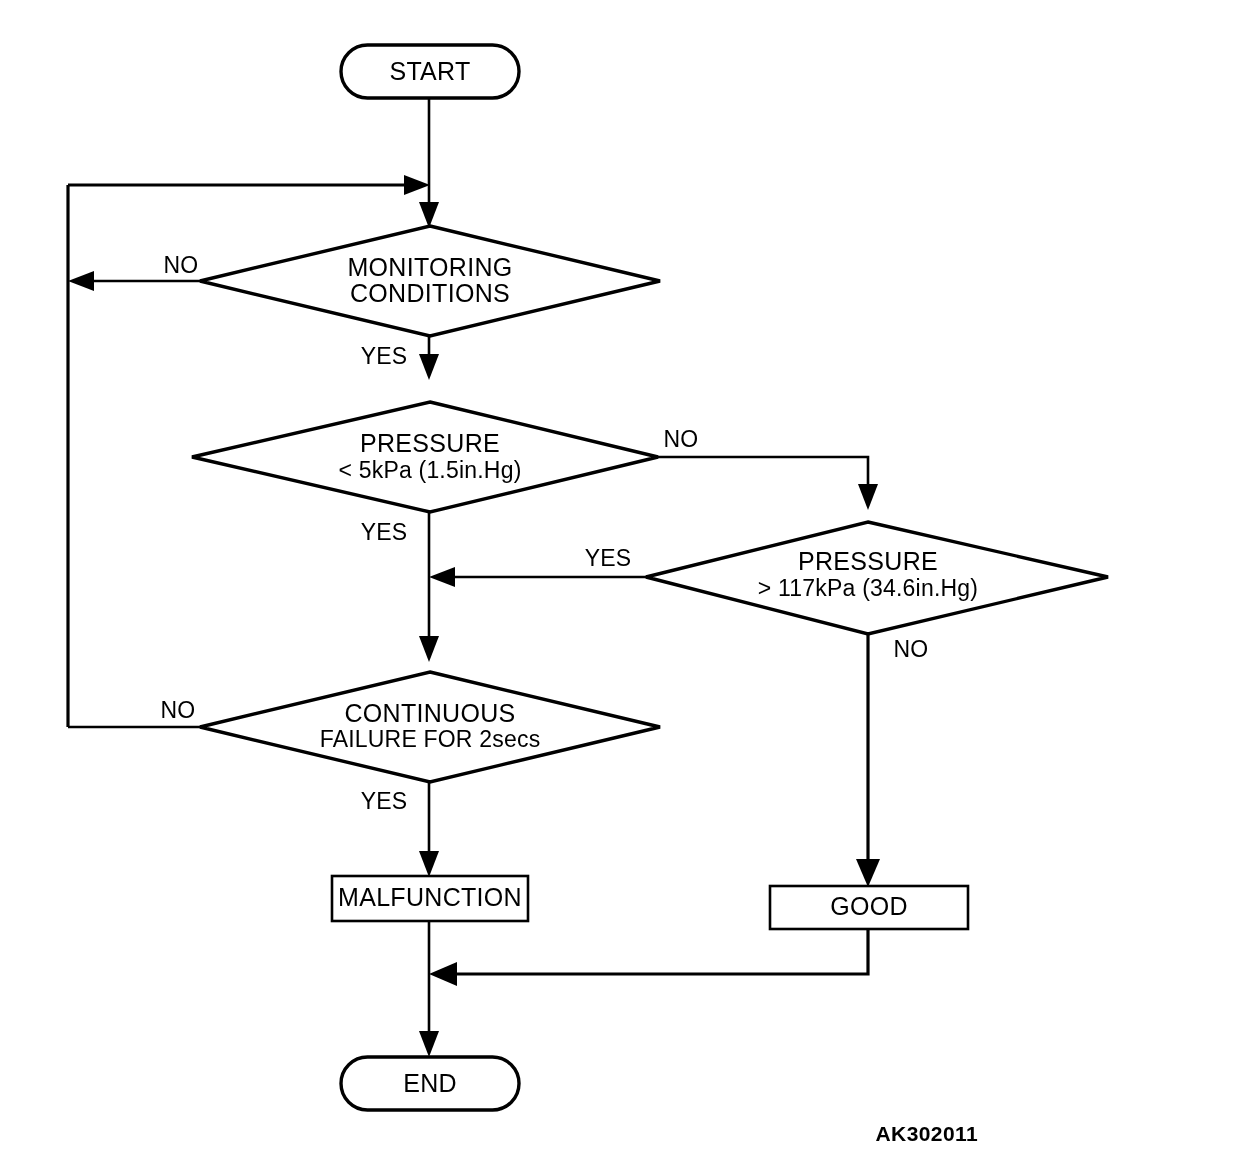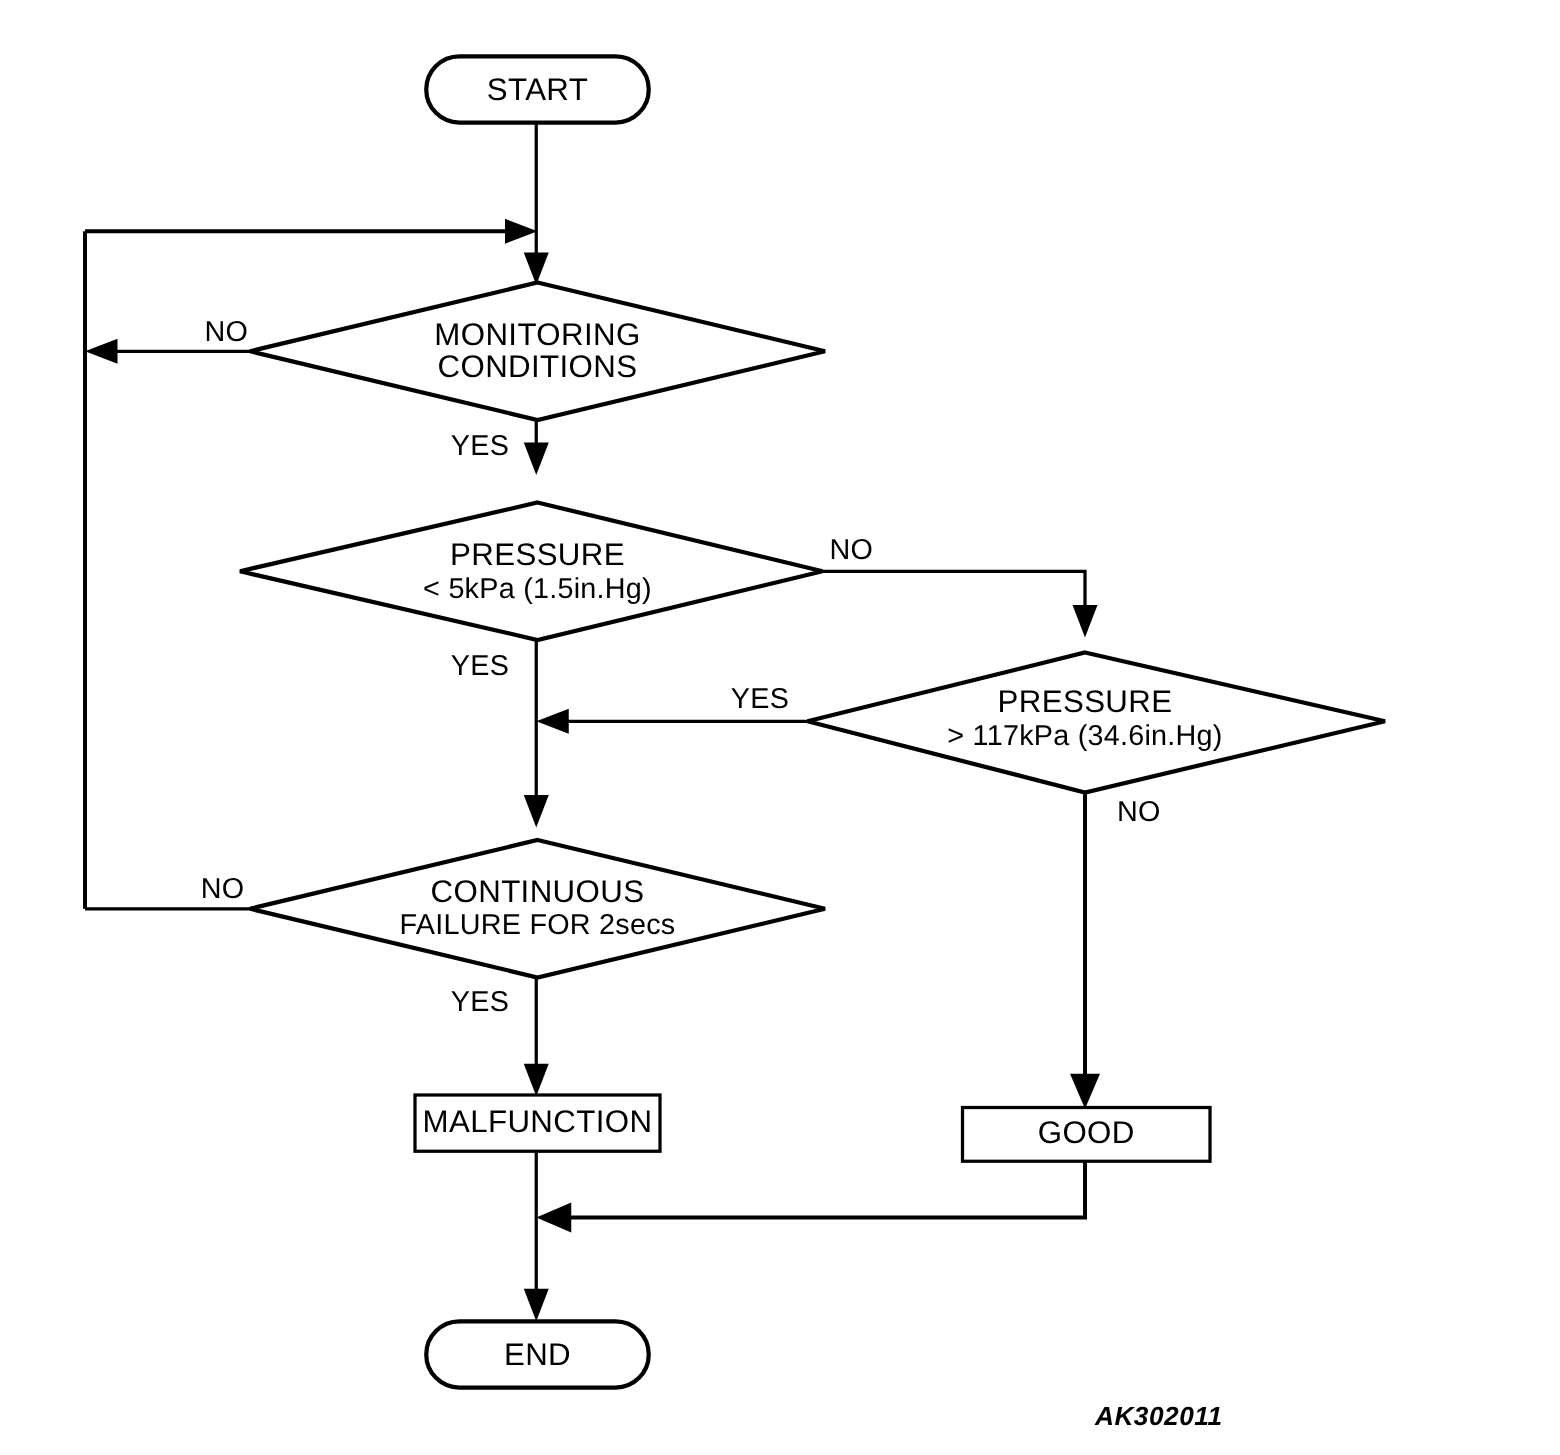--- a/index.html
+++ b/index.html
@@ -79,21 +79,20 @@
   }
   .corner-ref {
     position: absolute;
     right: 22px;
     bottom: 18px;
     font-family: "Liberation Sans", sans-serif;
     font-size: 21px;
     font-weight: bold;
     color: #000000;
     letter-spacing: 0.4px;
-    font-style: italic;
   }
 </style>
 </head>
 <body>
 
 <div id="flow-root">
 
   <svg id="flow-svg" viewBox="0 0 1248 1164">
 
     <g>

